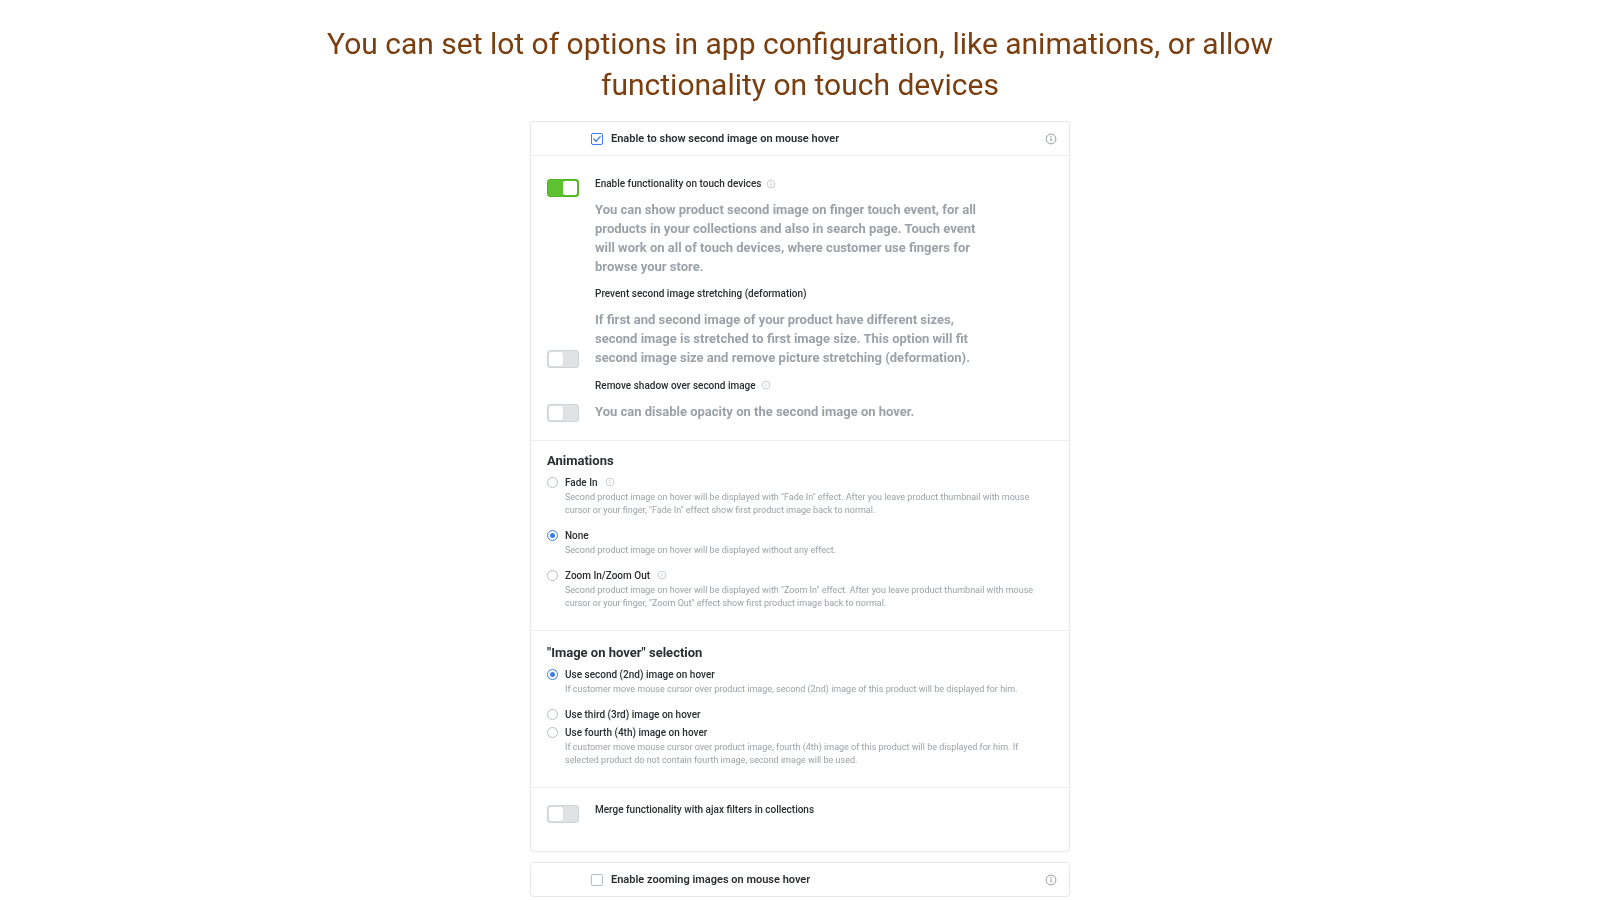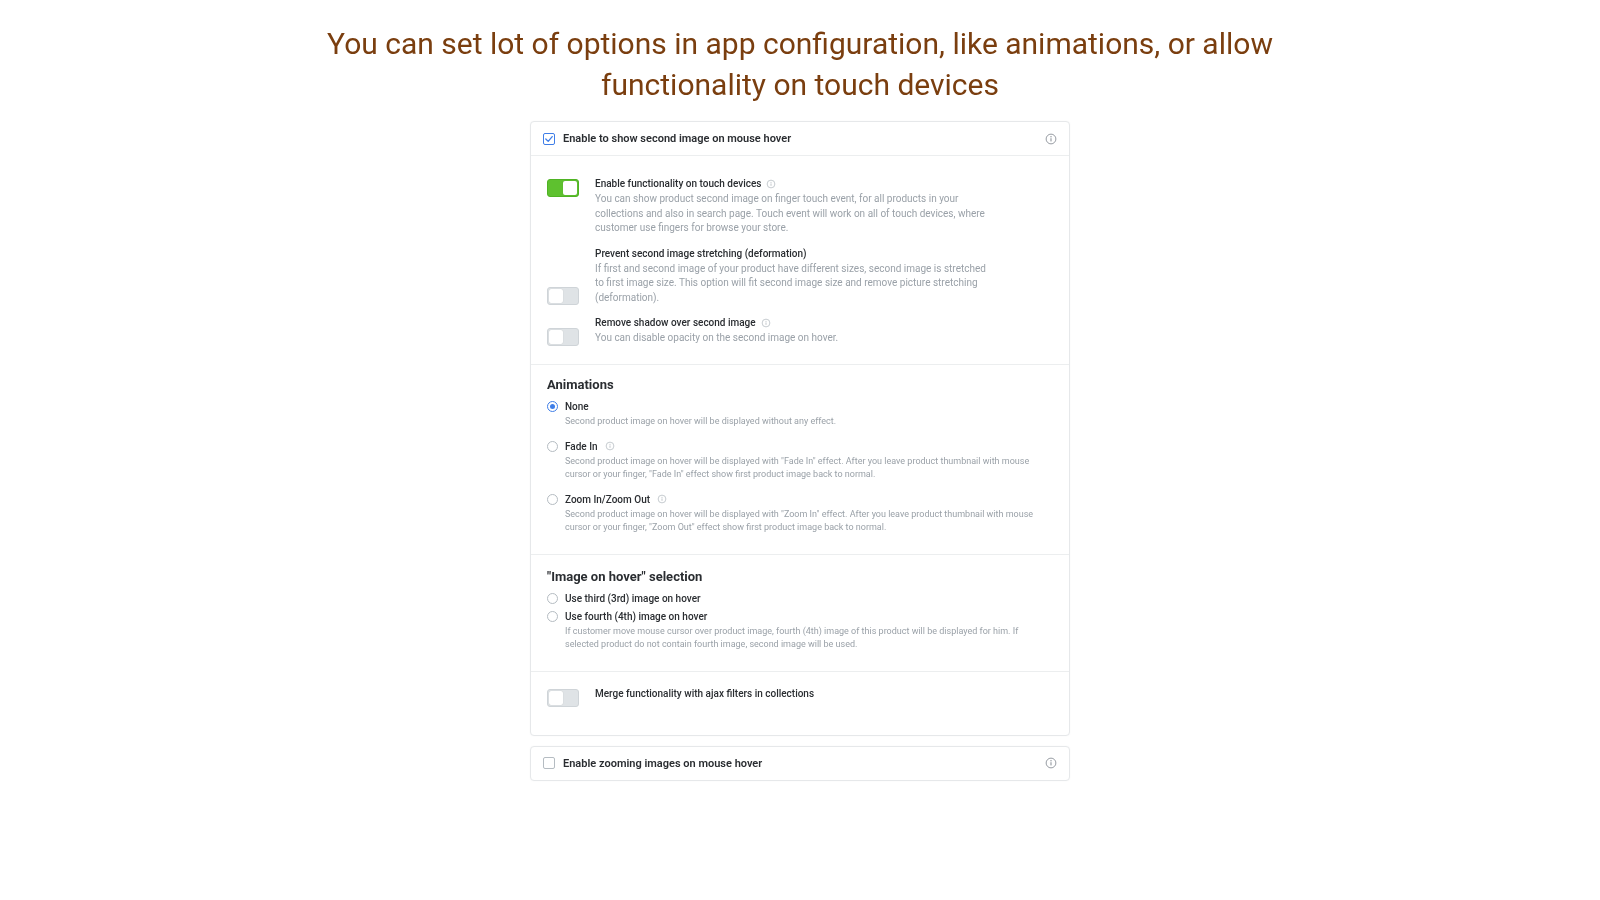--- a/index.html
+++ b/index.html
@@ -32,21 +32,21 @@
     margin-bottom: 10px;
   }
   .card-header {
     display: flex;
     align-items: center;
     justify-content: space-between;
     padding: 10px 12px;
     border-bottom: 1px solid #eceeef;
   }
   .card-header.noborder { border-bottom: none; }
-  .header-left { display: flex; align-items: center; gap: 8px; }
+  .header-left { display: flex; align-items: center; gap: 8px; margin-left: 48px; }
   .checkbox {
     width: 12px; height: 12px;
     border: 1px solid #b5bcc2;
     border-radius: 2px;
     display: inline-flex;
     align-items: center;
     justify-content: center;
     background: #fff;
     flex: none;
   }
@@ -81,25 +81,26 @@
     border-radius: 2px;
     top: 1px; left: 1px;
     box-shadow: 0 0 1px rgba(0,0,0,0.2);
   }
   .toggle.on { background: #5ec12f; border-color: #4fb324; }
   .toggle.on .knob { left: auto; right: 1px; }
   .opt-text { flex: 1; }
   .opt-title-line { display: flex; align-items: center; gap: 5px; }
   .opt-title { font-size: 10px; font-weight: 500; color: #2a2d31; }
   .opt-desc {
-    font-size: 10px;
+    font-size: 13px;
     color: #9aa1a8;
     line-height: 1.45;
-    margin-top: 3px;
+    margin-top: 12px;
     max-width: 400px;
+    font-weight: bold;
   }
   .hr { height: 1px; background: #eceeef; margin: 10px -12px 6px; }
   .hr2 { height: 1px; background: #eceeef; margin: 12px -12px 8px; }
   .section-title {
     font-size: 13px;
     font-weight: 700;
     color: #2a2d31;
     padding: 6px 4px 4px;
   }
   .radio-row { padding: 5px 4px 2px; }
@@ -199,60 +200,67 @@
           <div class="opt-desc">You can disable opacity on the second image on hover.</div>
         </div>
       </div>
 
       <div class="hr"></div>
 
       <div class="section-title">Animations</div>
 
       <div class="radio-row">
         <div class="radio-head">
-          <span class="radio selected"></span>
-          <span class="radio-label">None</span>
-        </div>
-        <div class="radio-desc">Second product image on hover will be displayed without any effect.</div>
-      </div>
-
-      <div class="radio-row">
-        <div class="radio-head">
           <span class="radio"></span>
           <span class="radio-label">Fade In</span>
           <span class="info-circle small-info">
             <svg viewBox="0 0 16 16">
                 <circle cx="8" cy="8" r="6.2" fill="none" stroke="#aeb4ba" stroke-width="1.1"></circle>
                 <circle cx="8" cy="5" r="0.8" fill="#aeb4ba"></circle>
                 <rect x="7.4" y="6.8" width="1.2" height="4.2" rx="0.6" fill="#aeb4ba"></rect>
               </svg>
           </span>
         </div>
         <div class="radio-desc">Second product image on hover will be displayed with "Fade In" effect. After you leave product thumbnail with mouse cursor or your finger, "Fade In" effect show first product image back to normal.</div>
       </div>
 
       <div class="radio-row">
         <div class="radio-head">
+          <span class="radio selected"></span>
+          <span class="radio-label">None</span>
+        </div>
+        <div class="radio-desc">Second product image on hover will be displayed without any effect.</div>
+      </div>
+
+      <div class="radio-row">
+        <div class="radio-head">
           <span class="radio"></span>
           <span class="radio-label">Zoom In/Zoom Out</span>
           <span class="info-circle small-info">
             <svg viewBox="0 0 16 16">
                 <circle cx="8" cy="8" r="6.2" fill="none" stroke="#aeb4ba" stroke-width="1.1"></circle>
                 <circle cx="8" cy="5" r="0.8" fill="#aeb4ba"></circle>
                 <rect x="7.4" y="6.8" width="1.2" height="4.2" rx="0.6" fill="#aeb4ba"></rect>
               </svg>
           </span>
         </div>
         <div class="radio-desc">Second product image on hover will be displayed with "Zoom In" effect. After you leave product thumbnail with mouse cursor or your finger, "Zoom Out" effect show first product image back to normal.</div>
       </div>
 
       <div class="hr2"></div>
 
       <div class="section-title">"Image on hover" selection</div>
 
+      <div class="radio-row">
+        <div class="radio-head">
+          <span class="radio selected"></span>
+          <span class="radio-label">Use second (2nd) image on hover</span>
+        </div>
+        <div class="radio-desc">If customer move mouse cursor over product image, second (2nd) image of this product will be displayed for him.</div>
+      </div>
 
       <div class="radio-row">
         <div class="radio-head">
           <span class="radio"></span>
           <span class="radio-label">Use third (3rd) image on hover</span>
         </div>
       </div>
 
       <div class="radio-row">
         <div class="radio-head">

